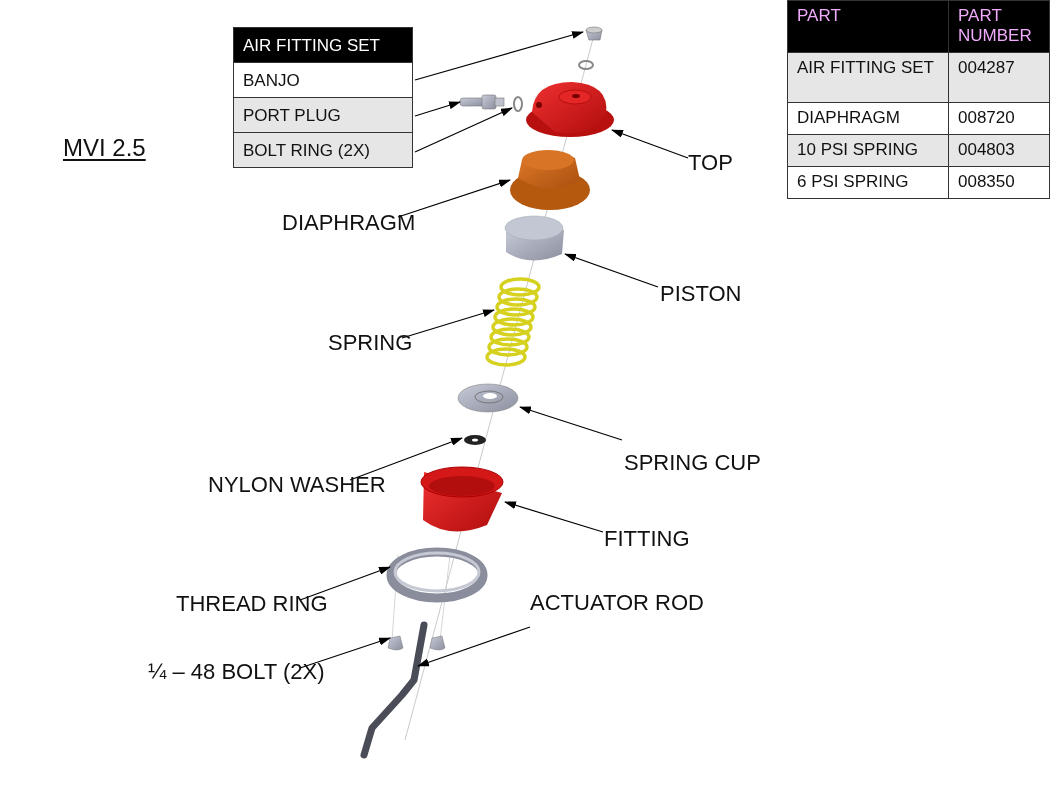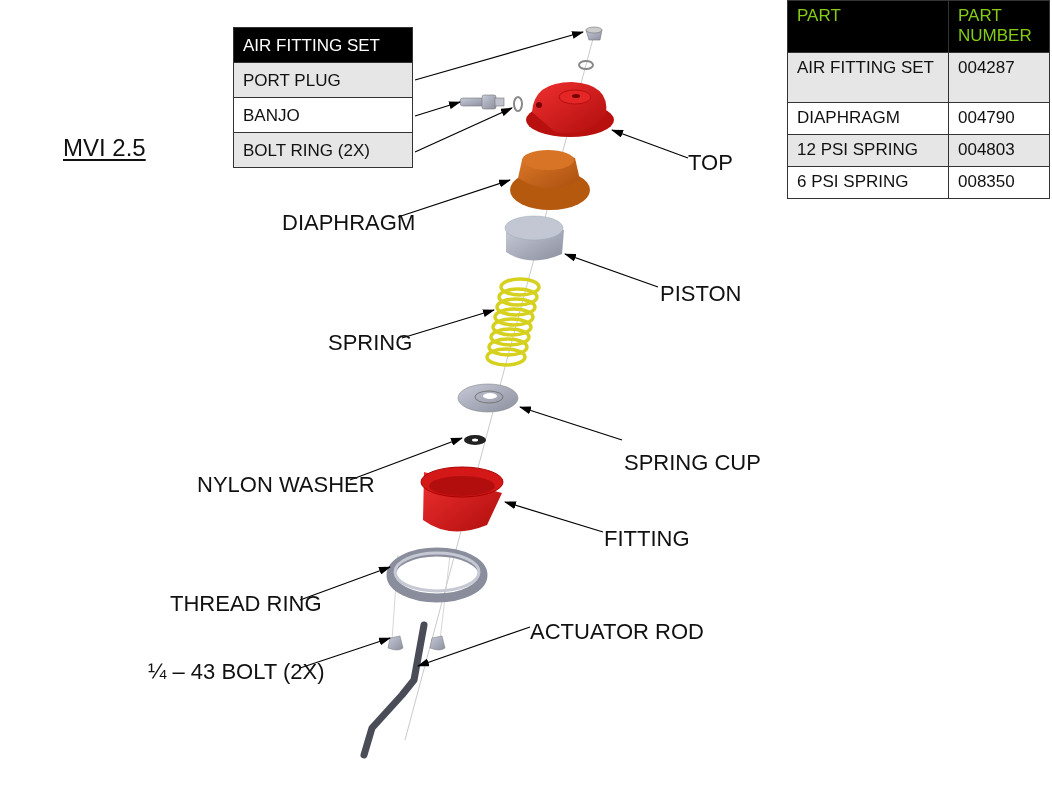--- a/index.html
+++ b/index.html
@@ -6,63 +6,63 @@
   body{width:1052px;height:790px;position:relative;overflow:hidden;font-family:"Liberation Sans",sans-serif;color:#111;}
   .abs{position:absolute;}
   .title{left:63px;top:122px;font-size:24px;text-decoration:underline;text-underline-offset:3px;margin-top:12px;}
   table{border-collapse:collapse;}
   .afs{left:233px;top:27px;width:180px;}
   .afs td,.afs th{border:1px solid #333;font-size:17px;text-align:left;padding:6px 9px 5px;height:23px;font-weight:normal;}
   .afs th{background:#000;color:#fff;}
   .grey{background:#e6e6e6;}
   .pt{left:787px;top:0;width:263px;}
   .pt th,.pt td{border:1px solid #333;font-size:17px;text-align:left;vertical-align:top;font-weight:normal;padding:5px 9px 6px;line-height:20px;}
-  .pt th{background:#000;color:#84cc16;}
+  .pt th{background:#000;color:#f0abfc;}
   .pt th.c1,.pt td.c1{width:142px;}
   .lbl{font-size:22px;white-space:nowrap;}
   svg.art{position:absolute;left:0;top:0;}
 </style>
 </head>
 <body>
 
 <div class="abs title">MVI 2.5</div>
 
 <table class="abs afs">
   <tbody>
       <tr>
         <th>AIR FITTING SET</th>
       </tr>
   <tr>
-        <td class="grey">PORT PLUG</td>
+        <td>BANJO</td>
       </tr>
   <tr>
-        <td>BANJO</td>
+        <td class="grey">PORT PLUG</td>
       </tr>
   <tr>
         <td class="grey">BOLT RING (2X)</td>
       </tr>
 </tbody>
   </table>
 
 <table class="abs pt">
   <tbody>
       <tr>
     <th class="c1">PART</th>
     <th><span>PART</span><br><span>NUMBER</span></th>
   </tr>
   <tr class="grey" style="height:50px">
     <td class="c1"><span>AIR FITTING SET</span></td>
     <td>004287</td>
   </tr>
   <tr>
     <td class="c1">DIAPHRAGM</td>
-    <td>004790</td>
+    <td>008720</td>
   </tr>
   <tr class="grey">
-    <td class="c1">12 PSI SPRING</td>
+    <td class="c1">10 PSI SPRING</td>
     <td>004803</td>
   </tr>
   <tr>
     <td class="c1">6 PSI SPRING</td>
     <td>008350</td>
   </tr>
 </tbody>
   </table>
 
 <svg class="art" width="1052" height="790" viewBox="0 0 1052 790">
@@ -178,17 +178,17 @@
     <line x1="300" y1="668" x2="390" y2="638"></line>
     <line x1="530" y1="627" x2="418" y2="666"></line>
   </g>
 </svg>
 
 <div class="abs lbl" style="left:688px;top:150px">TOP</div>
 <div class="abs lbl" style="left:282px;top:210px">DIAPHRAGM</div>
 <div class="abs lbl" style="left:660px;top:281px">PISTON</div>
 <div class="abs lbl" style="left:328px;top:330px">SPRING</div>
 <div class="abs lbl" style="left:624px;top:450px">SPRING CUP</div>
-<div class="abs lbl" style="left:197px;top:472px">NYLON WASHER</div>
+<div class="abs lbl" style="left:208px;top:472px">NYLON WASHER</div>
 <div class="abs lbl" style="left:604px;top:526px">FITTING</div>
-<div class="abs lbl" style="left:170px;top:591px">THREAD RING</div>
-<div class="abs lbl" style="left:530px;top:619px">ACTUATOR ROD</div>
-<div class="abs lbl" style="left:148px;top:659px">¼ – 43 BOLT (2X)</div>
+<div class="abs lbl" style="left:176px;top:591px">THREAD RING</div>
+<div class="abs lbl" style="left:530px;top:590px">ACTUATOR ROD</div>
+<div class="abs lbl" style="left:148px;top:659px">¼ – 48 BOLT (2X)</div>
 
 </body></html>

